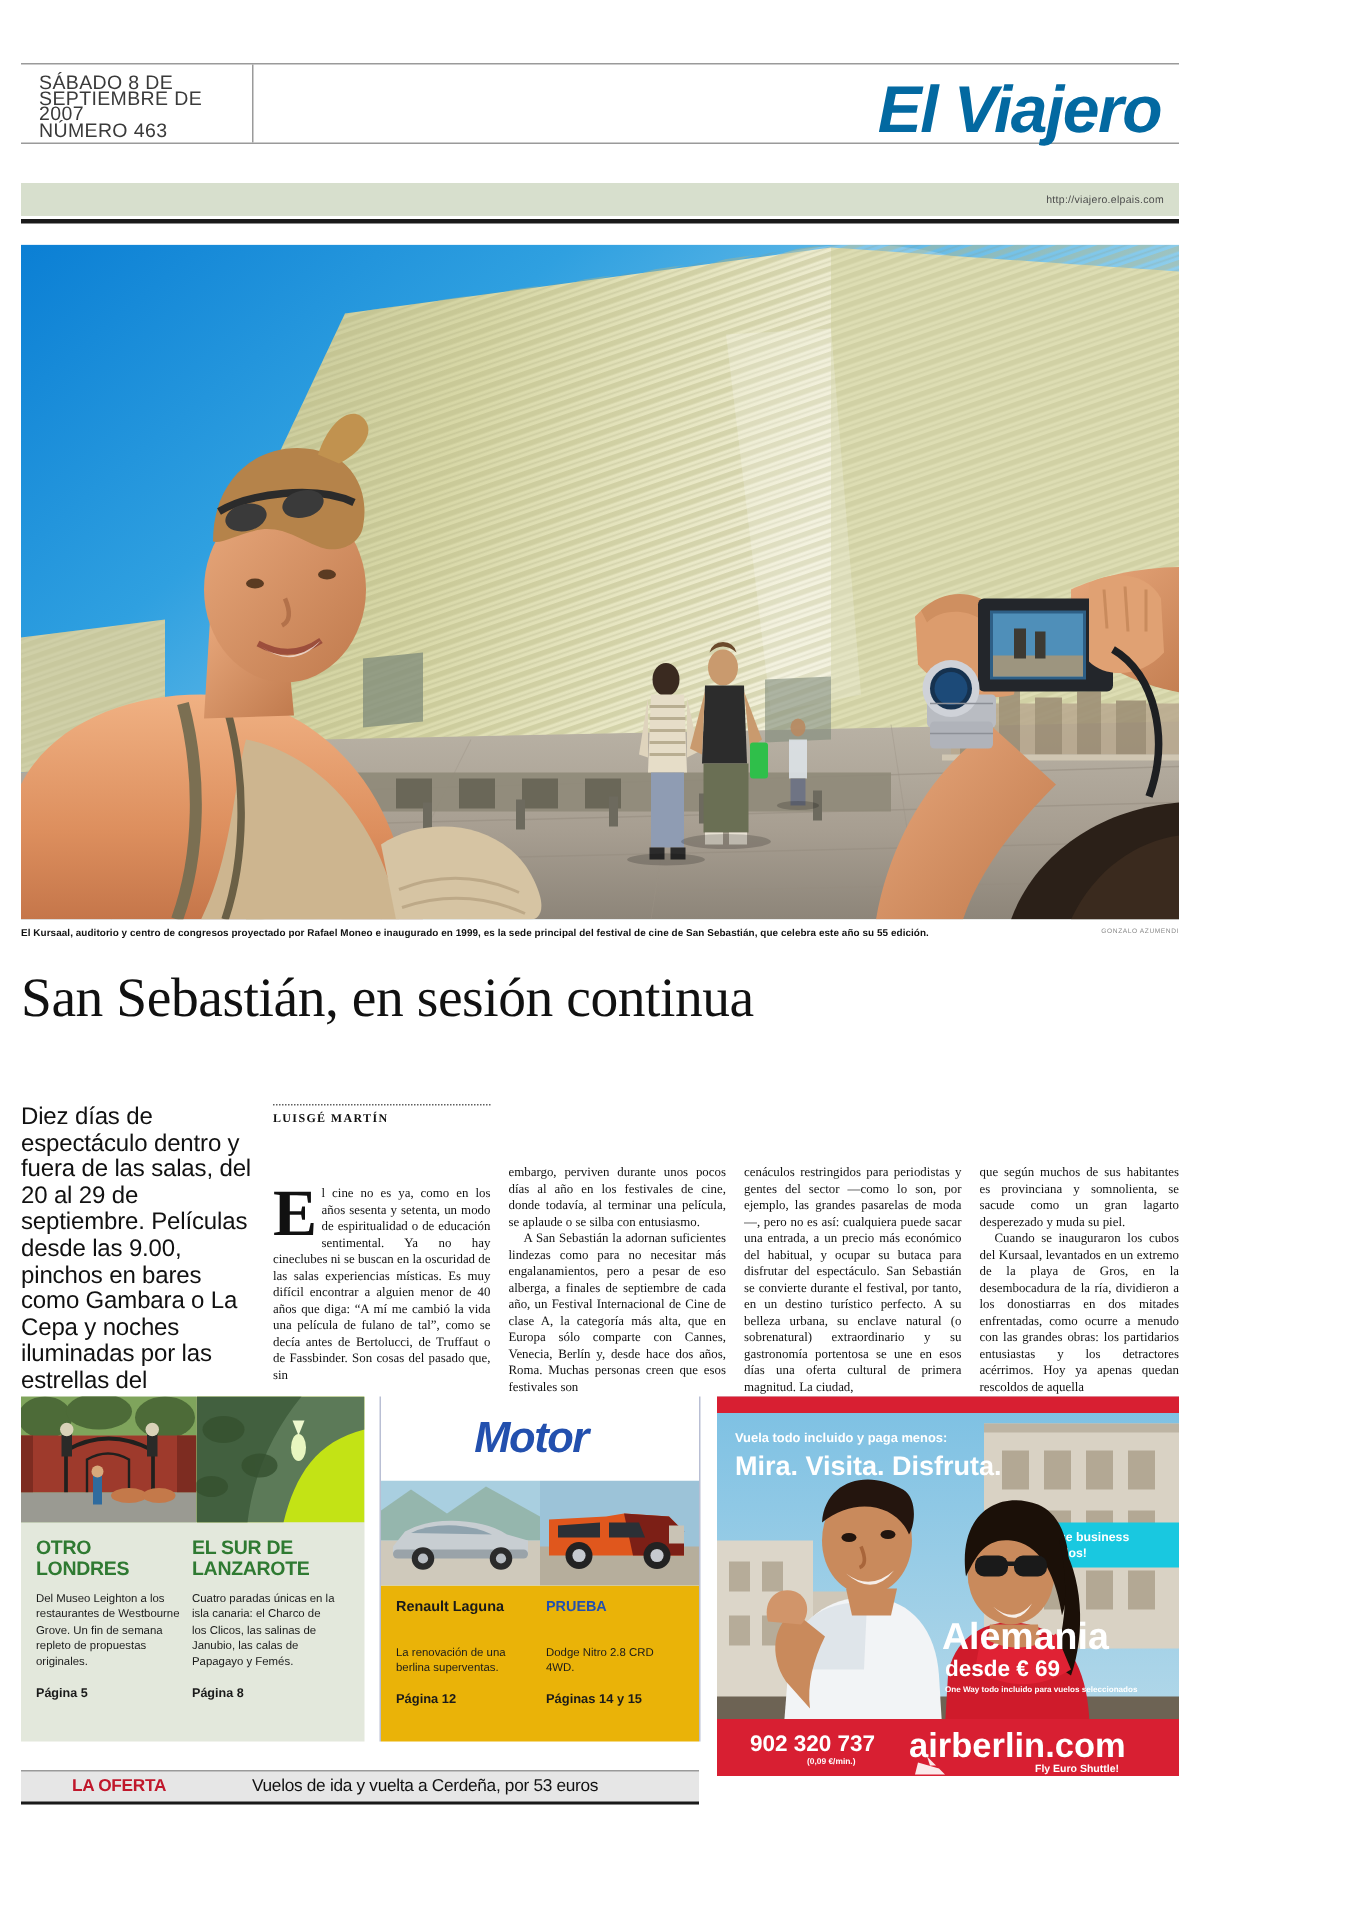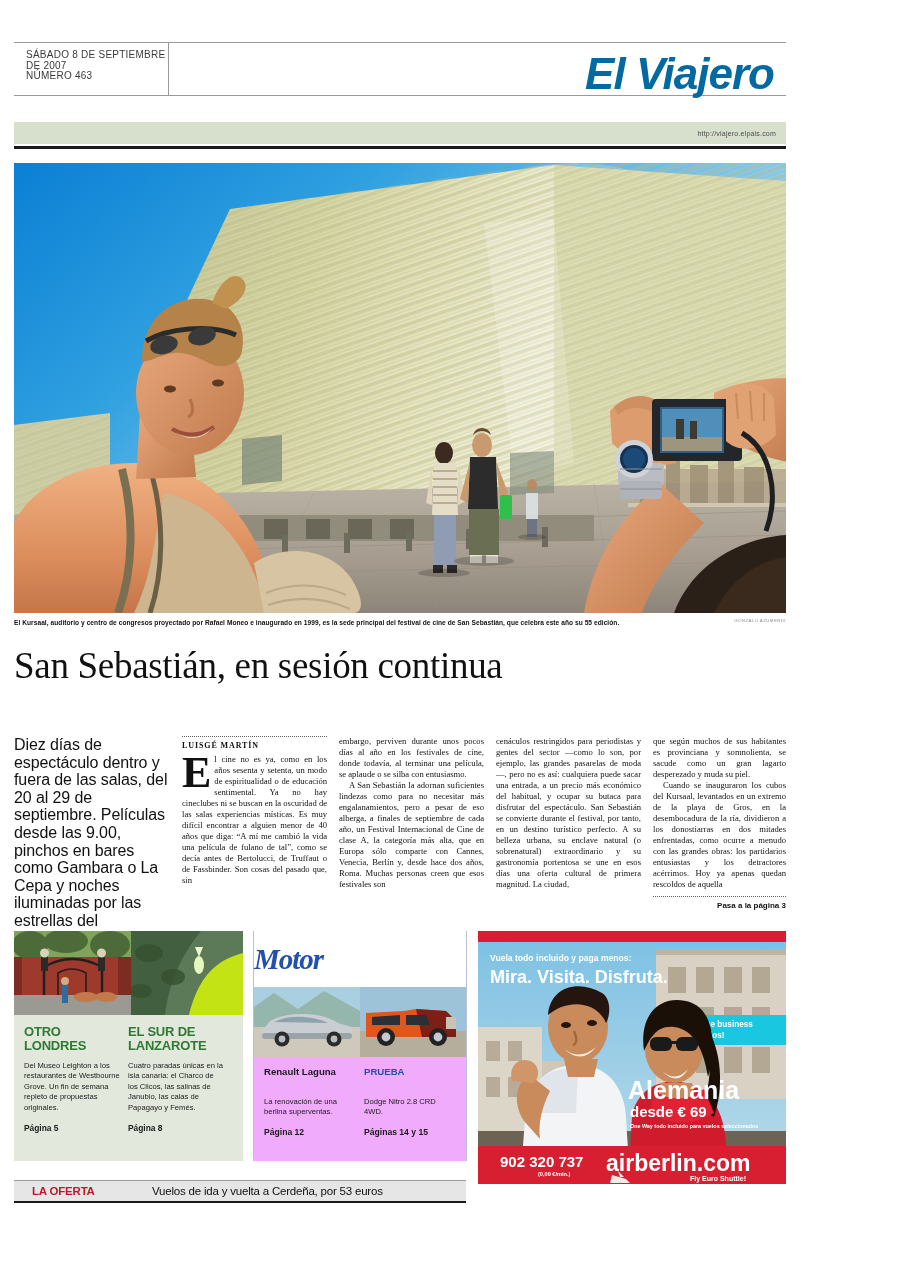--- a/index.html
+++ b/index.html
@@ -13,21 +13,21 @@
 
   
   .masthead{position:absolute;left:14px;top:42px;width:772px;height:52px;
             border-top:1px solid #9a9a9a;border-bottom:1px solid #9a9a9a;
             display:flex;align-items:stretch;}
   .mh-logo{width:135px;display:flex;align-items:center;justify-content:center;
            border-right:1px solid #9a9a9a;}
   .mh-logo span{font-family:"Liberation Serif",serif;font-weight:bold;font-size:22px;
                 letter-spacing:.5px;color:#000;}
   .mh-date{width:155px;border-right:1px solid #9a9a9a;padding:7px 0 0 12px;box-sizing:border-box;}
-  .mh-date div{font-size:10px;letter-spacing:.25px;color:#3a3a3a;line-height:10.5px;}
+  .mh-date div{font-size:13px;letter-spacing:.25px;color:#3a3a3a;line-height:10.5px;}
   .mh-title{flex:1;display:flex;align-items:center;justify-content:flex-end;padding-right:12px;}
   .mh-title span{font-family:"Liberation Sans",sans-serif;font-weight:bold;font-style:italic;
                  font-size:44px;color:#0369a1;letter-spacing:-1px;line-height:44px;margin-top:10px;}
 
   
   .urlbar{position:absolute;left:14px;top:122px;width:772px;height:22px;
           background:#d7dfcd;display:flex;align-items:center;justify-content:flex-end;}
   .urlbar span{font-size:7px;color:#4c4c4c;padding-right:10px;letter-spacing:.2px;}
   .urlrule{position:absolute;left:14px;top:146px;width:772px;height:3px;background:#1a1a1a;}
 
@@ -56,21 +56,21 @@
   .c3{left:482px;width:145px;}
   .c4{left:639px;width:133px;}
 
   .lead{font-size:16px;line-height:17.6px;color:#111;letter-spacing:-.1px;}
 
   .dotrule{border-top:1px dotted #5f5f5f;height:0;margin-bottom:4px;}
   .byline{font-family:"Liberation Serif",serif;font-weight:bold;font-size:8px;
           letter-spacing:.9px;color:#111;margin-bottom:4px;}
 
   .body{font-family:"Liberation Serif",serif;font-size:8.6px;line-height:11px;
-        text-align:justify;color:#111;hyphens:auto;}
+        text-align:justify;color:#111;hyphens:auto;margin-top:40px;}
   .body p{margin:0;text-indent:10px;}
   .body p.first{text-indent:0;}
   .dropcap{float:left;font-family:"Liberation Serif",serif;font-size:44px;line-height:35px;
            font-weight:bold;padding:0 3px 0 0;margin-top:1px;}
 
   .jump{margin-top:6px;}
   .jump .dr{border-top:1px dotted #5f5f5f;height:0;margin-bottom:4px;}
   .jump .t{text-align:right;font-size:8px;font-weight:bold;color:#111;}
 
   
@@ -78,38 +78,38 @@
   .promoA .imgs{display:flex;width:229px;height:84px;}
   .promoA .imgs svg{display:block;}
   .pA-cols{display:flex;padding:10px 10px 0 10px;gap:8px;}
   .pA-col{width:96px;}
   .pA-h{font-size:13px;font-weight:bold;color:#2f7a32;line-height:14px;letter-spacing:-.2px;}
   .pA-b{font-size:7.6px;line-height:10.4px;color:#1a1a1a;margin-top:8px;}
   .pA-p{font-size:8.4px;font-weight:bold;color:#1a1a1a;margin-top:10px;}
 
   .promoB{position:absolute;left:253px;top:931px;width:212px;height:230px;
           border-left:1px solid #b9bfd4;border-right:1px solid #b9bfd4;}
-  .pB-top{height:56px;display:flex;align-items:center;justify-content:flex-start;padding-right:12px;font-family:Liberation Serif, serif;}
+  .pB-top{height:56px;display:flex;align-items:center;justify-content:center;padding-right:12px;}
   .pB-top span{font-size:29px;font-weight:bold;font-style:italic;color:#2350ae;letter-spacing:-1px;}
   .pB-imgs{display:flex;width:212px;height:70px;}
-  .pB-body{background:#f0abfc;height:104px;display:flex;padding:9px 10px 0 10px;gap:12px;box-sizing:border-box;}
+  .pB-body{background:#eab308;height:104px;display:flex;padding:9px 10px 0 10px;gap:12px;box-sizing:border-box;}
   .pB-col{width:88px;}
   .pB-h{font-size:9.6px;font-weight:bold;color:#1a1a1a;}
   .pB-h.blue{color:#2350ae;}
   .pB-b{font-size:7.6px;line-height:10px;color:#1a1a1a;margin-top:20px;}
   .pB-p{font-size:8.6px;font-weight:bold;color:#1a1a1a;margin-top:10px;}
 
   
   .ad{position:absolute;left:478px;top:931px;width:308px;height:253px;overflow:hidden;background:#d81f32;}
   .ad svg{display:block;width:308px;height:253px;}
 
   
   .offer{position:absolute;left:14px;top:1180px;width:452px;height:20px;background:#e6e6e6;
          border-top:1px solid #9a9a9a;border-bottom:2px solid #1a1a1a;display:flex;align-items:center;}
-  .offer .lbl{font-size:11.5px;font-weight:bold;color:#c0172b;letter-spacing:-.2px;padding-left:18px;width:120px;}
+  .offer .lbl{font-size:11.5px;font-weight:bold;color:#c0172b;letter-spacing:-.2px;padding-left:34px;width:120px;}
   .offer .txt{font-size:11.5px;color:#111;letter-spacing:-.2px;}
 </style>
 </head>
 <body>
 
 <div class="page">
 
   <div class="masthead">
     <div class="mh-date">
       <div>SÁBADO 8 DE SEPTIEMBRE DE 2007</div>

